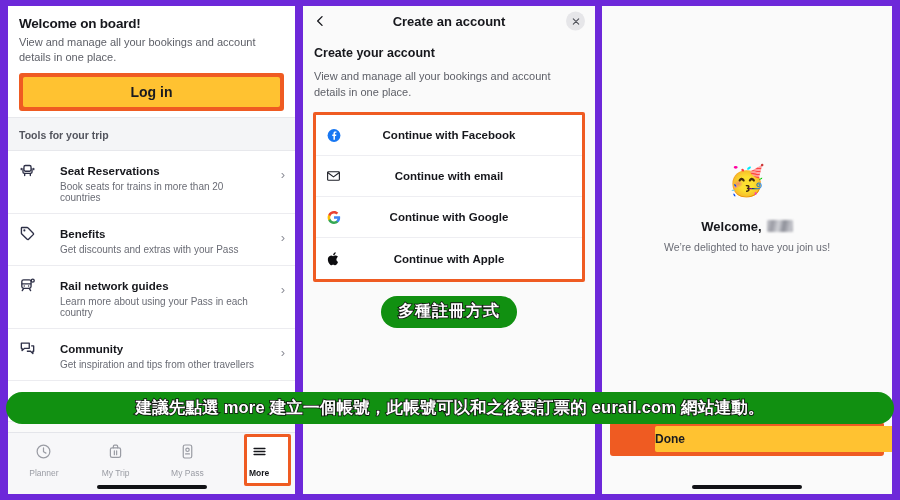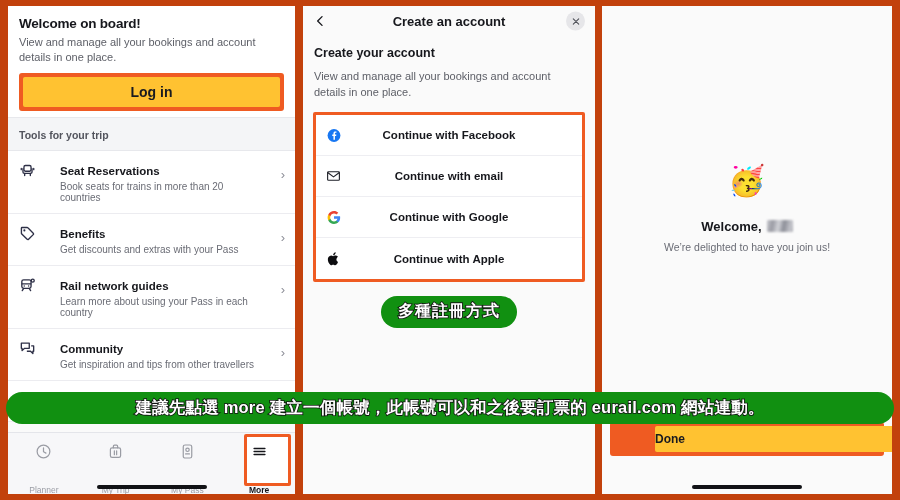--- a/index.html
+++ b/index.html
@@ -5,21 +5,21 @@
   * { box-sizing: border-box; margin: 0; padding: 0; }
   html, body {
     width: 900px; height: 500px;
     background: #262626;
     font-family: "Liberation Sans", sans-serif;
     overflow: hidden;
   }
   .stage {
     position: relative;
     width: 900px; height: 500px;
-    background: #c2410c;
+    background: #6d28d9;
   }
 
   
   .panel {
     position: absolute;
     top: 6px;
     height: 488px;
     background: #fafafa;
     overflow: hidden;
   }
@@ -98,21 +98,21 @@
     display: flex; align-items: flex-start;
   }
   .tab {
     flex: 1 1 0; text-align: center;
     padding-top: 9px;
     cursor: pointer;
     position: relative;
   }
   .tab .tico { height: 19px; color: #9a9ca4; }
   .tab .tico svg { width: 17px; height: 19px; display: inline-block; }
-  .tab .tlabel { margin-top: 20px; font-size: 8.5px; color: #9a9ca4; }
+  .tab .tlabel { margin-top: 3px; font-size: 8.5px; color: #9a9ca4; }
   .tab.active .tico, .tab.active .tlabel { color: #15161b; font-weight: bold; }
   .tab-highlight {
     position: absolute;
     right: 4px; top: 1px;
     width: 47px; height: 52px;
     border: 3px solid #ef5b22;
     background: #ffffff;
     border-radius: 2px;
     z-index: 1;
   }

